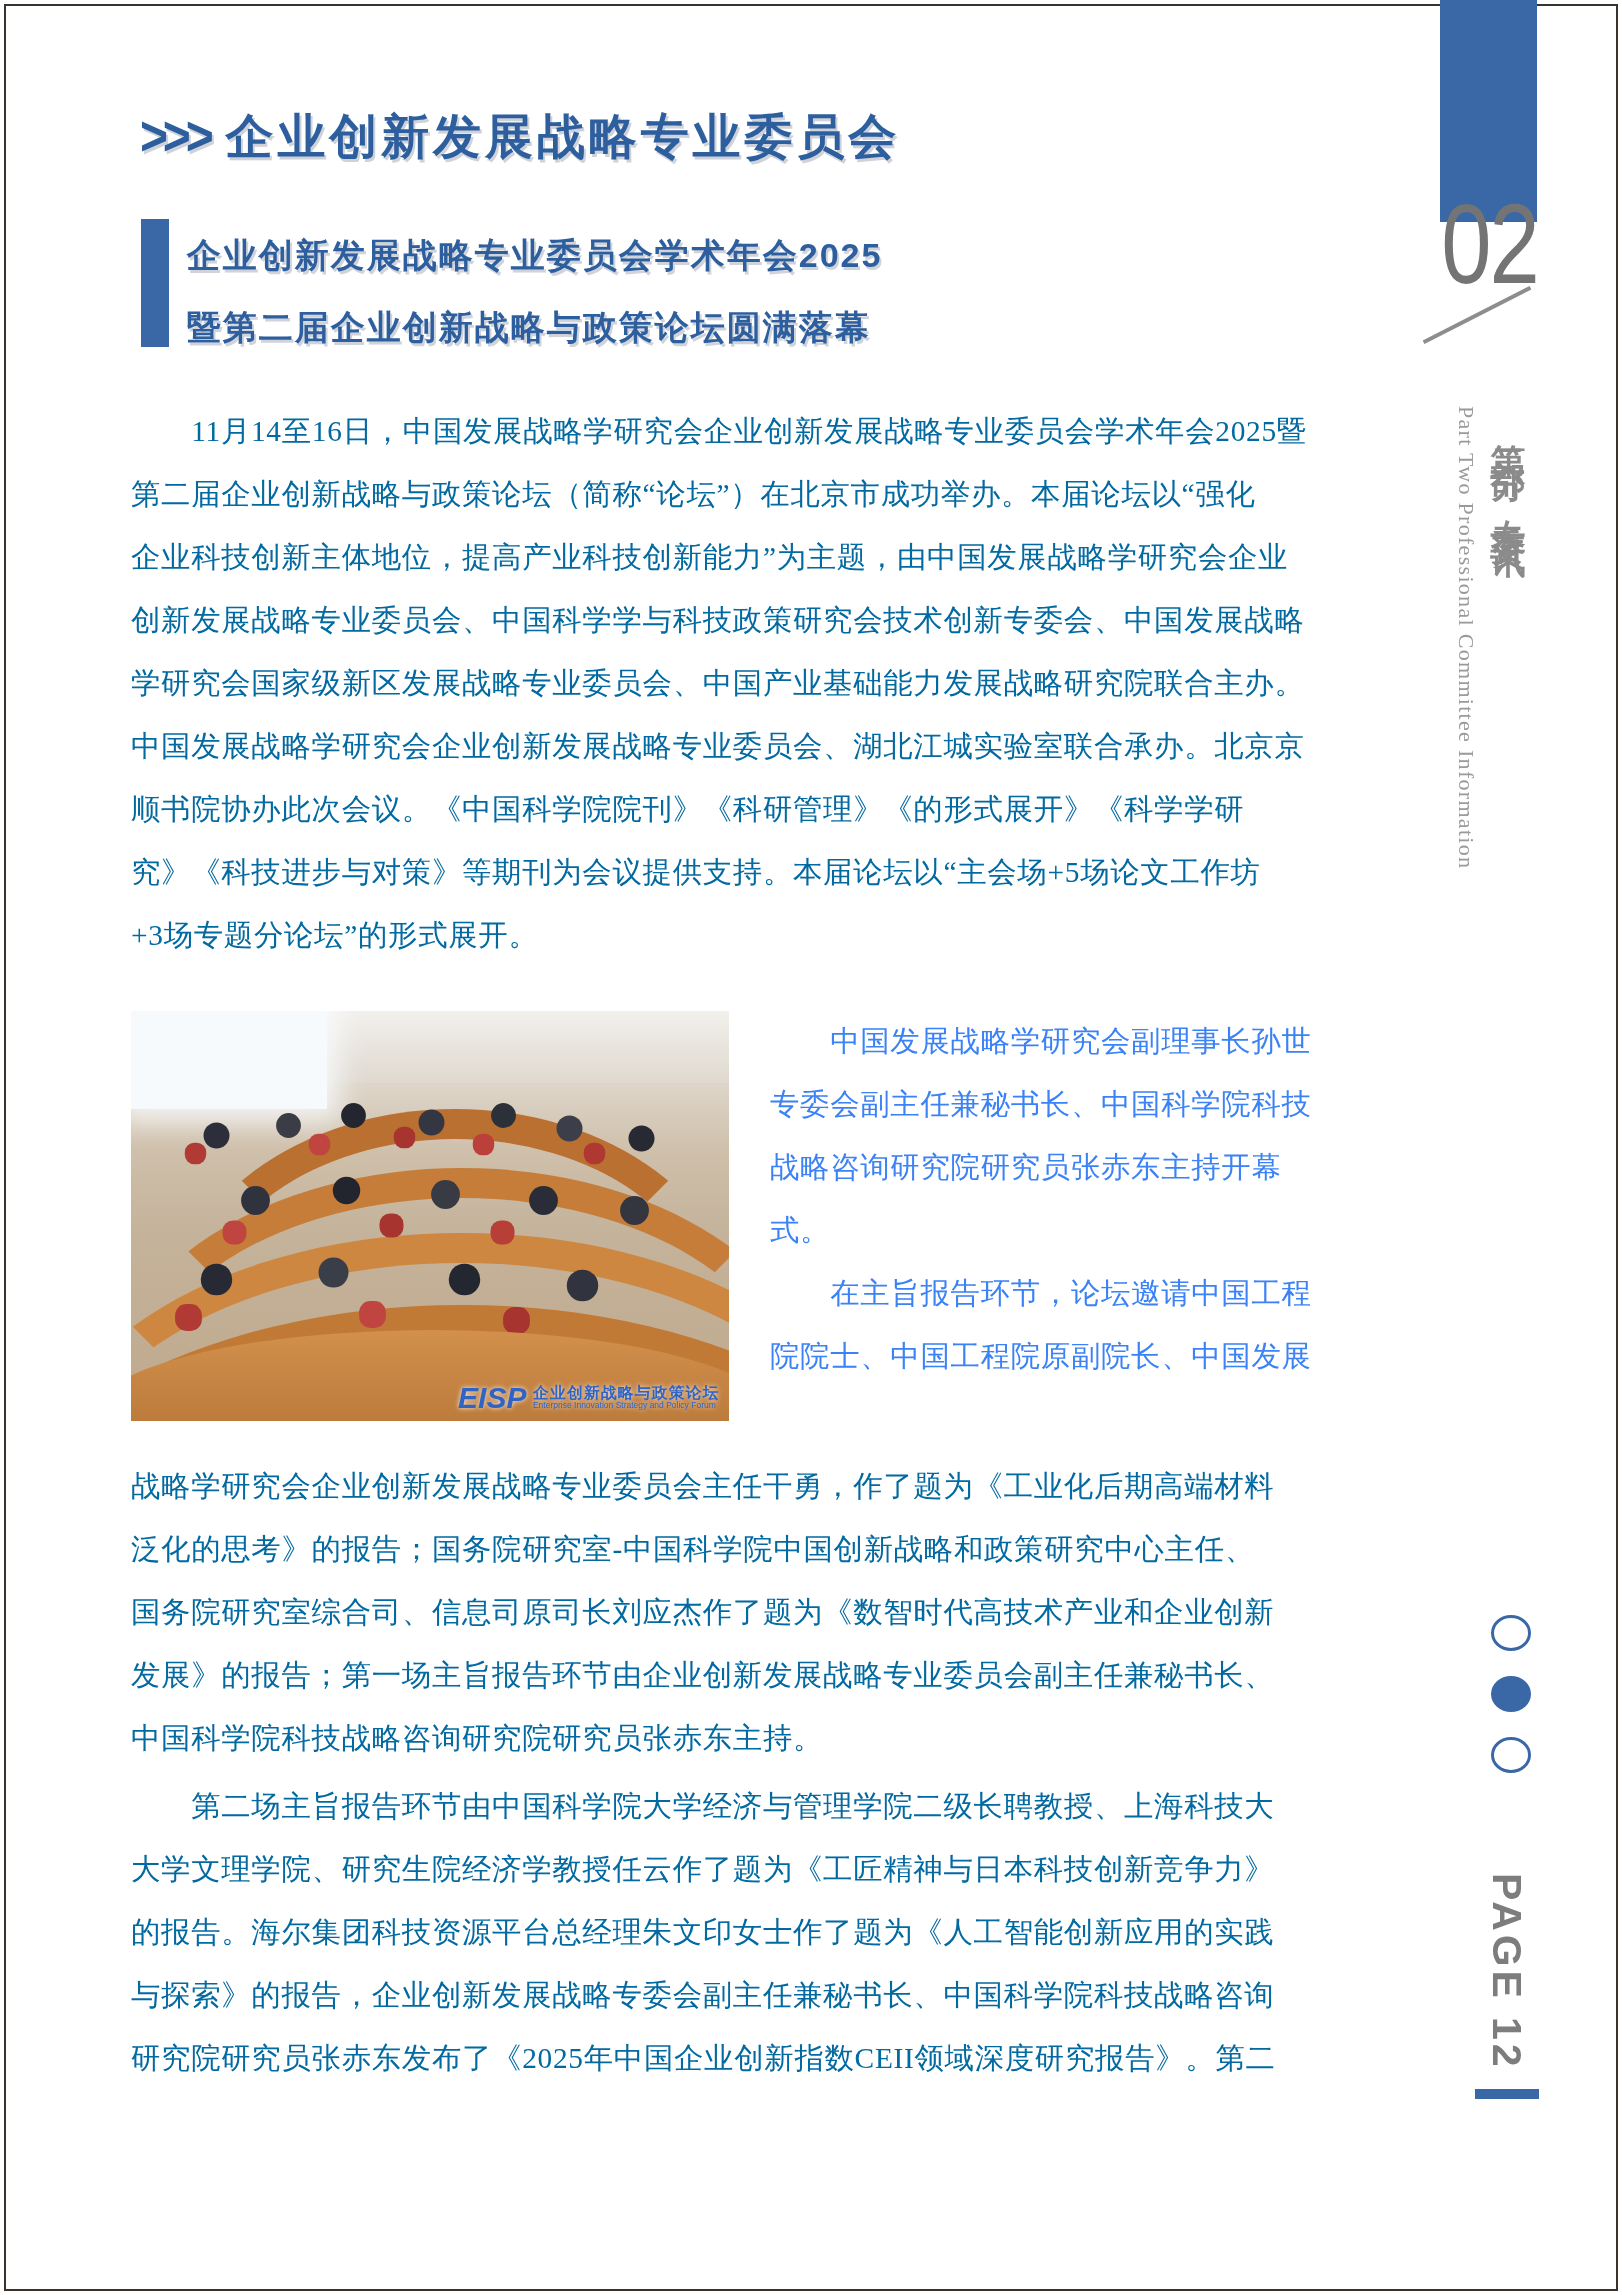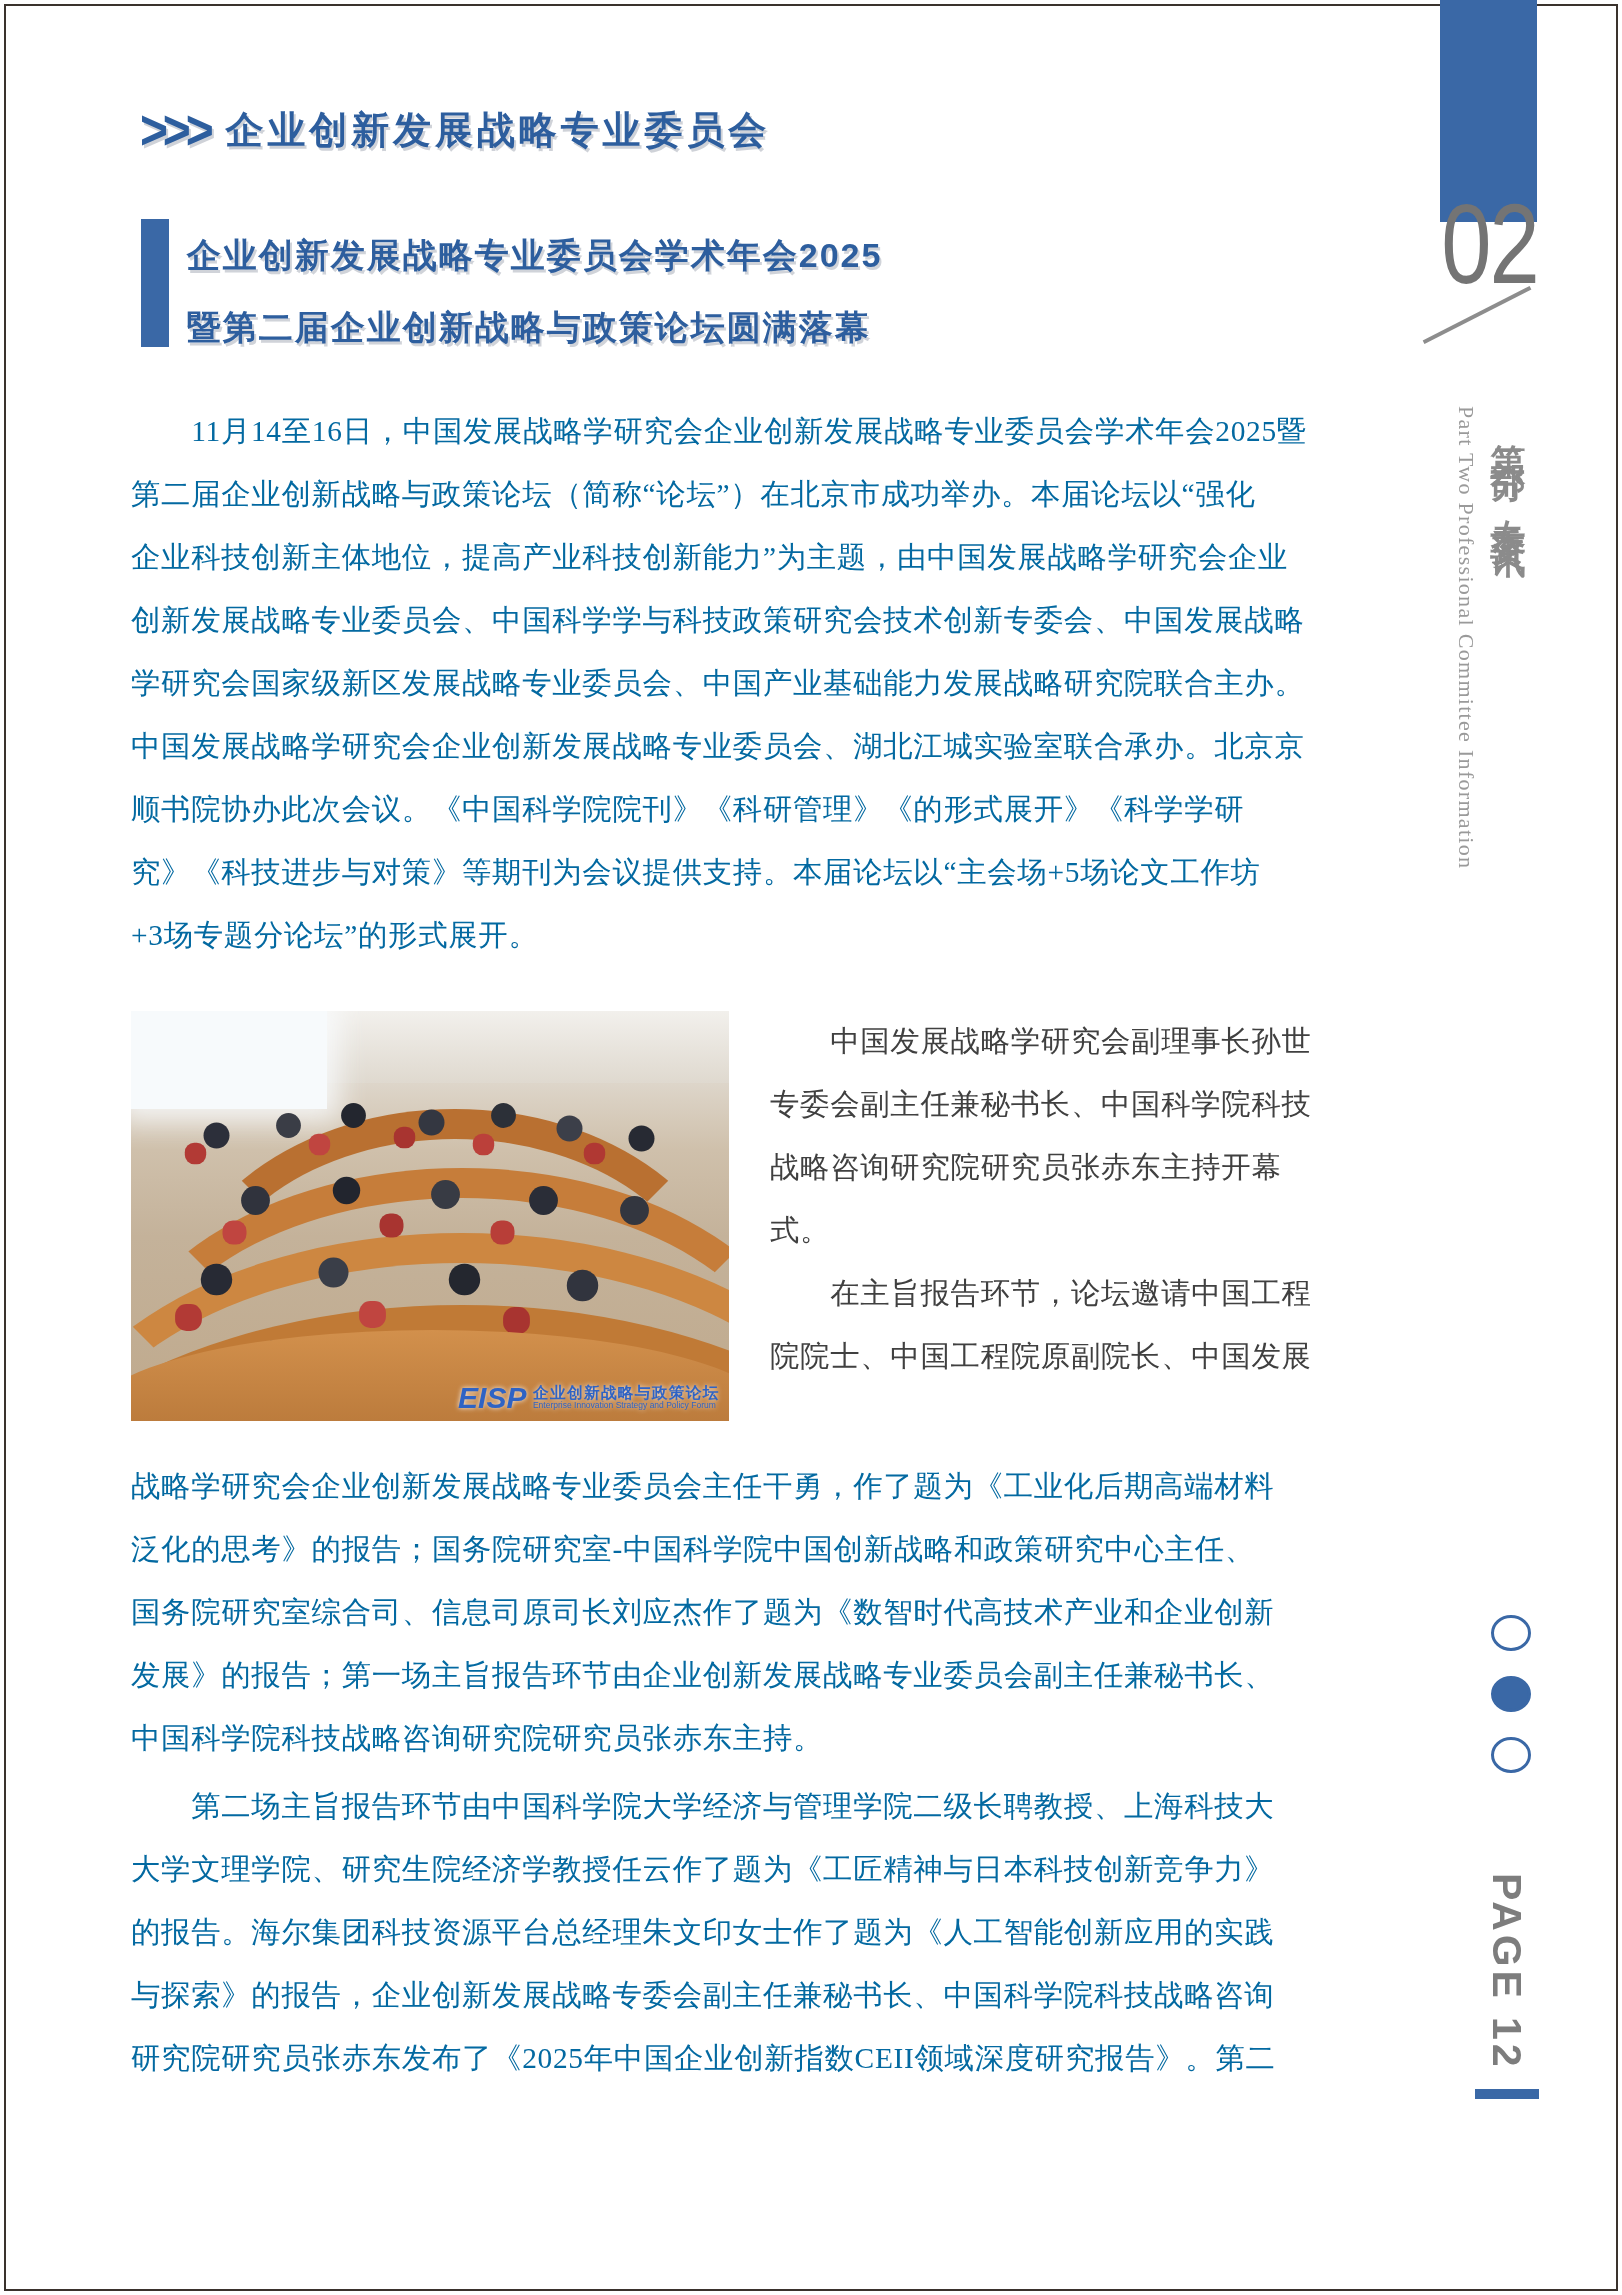--- a/index.html
+++ b/index.html
@@ -5,37 +5,37 @@
   html,body{margin:0;padding:0;background:#ffffff;}
   .page{position:relative;width:1623px;height:2295px;background:#ffffff;overflow:hidden;
         font-family:"Liberation Serif",serif;color:#2a2220;}
   .frame{position:absolute;left:3.9px;top:3.9px;right:5.2px;bottom:3.9px;border:2px solid #3a322d;pointer-events:none;}
 
   
   .runhead{position:absolute;left:140px;top:105px;display:flex;align-items:center;
            font-family:"Liberation Sans",sans-serif;font-weight:bold;color:#2d5e9e;}
   .chev{font-size:48px;letter-spacing:-5.2px;margin-right:17px;line-height:1;
         text-shadow:2px 2.6px 0 rgba(175,180,190,.6);transform:scaleY(1.15);}
-  .runhead-title{font-size:38px;letter-spacing:3.9px;text-shadow:2px 2.6px 0 rgba(175,180,190,.6);}
+  .runhead-title{font-size:48px;letter-spacing:3.9px;text-shadow:2px 2.6px 0 rgba(175,180,190,.6);}
 
   
   .title-block{position:absolute;left:141px;top:219px;display:flex;}
   .title-bar{width:27.5px;height:128px;background:#3a68a6;margin-right:18.3px;}
   .title-lines{font-family:"Liberation Sans",sans-serif;font-weight:bold;color:#2d5e9e;
                font-size:34px;line-height:72px;letter-spacing:2px;
                text-shadow:2px 3.3px 0 rgba(170,175,185,.55);white-space:nowrap;}
 
   
   .para{position:absolute;font-size:29.4px;line-height:63px;letter-spacing:0.7px;
         color:#0369a1;white-space:nowrap;}
   .p1{left:131px;top:400px;width:1233px;}
   .pbelow{left:131px;top:1455px;width:1233px;}
   .p2{left:131px;top:1775px;width:1233px;}
   .beside{left:770px;top:1010px;width:593px;position:absolute;font-size:29.4px;line-height:63px;
-          letter-spacing:0.7px;color:#404040;white-space:nowrap;}
+          letter-spacing:0.7px;color:#3b82f6;white-space:nowrap;}
 
   
   .photo{position:absolute;left:131px;top:1011px;width:598px;height:410px;overflow:hidden;
          background:linear-gradient(#ece9e4 0%,#ddd5c9 18%,#cfc0ab 34%,#c4b29a 55%,#bfa98c 100%);}
   .ph-ceiling{position:absolute;left:0;top:0;width:100%;height:72px;
          background:linear-gradient(#f2f0ec,#dfd9cf);}
   .ph-screen{position:absolute;left:0;top:0;width:196px;height:98px;background:#f7fafc;
          box-shadow:0 0 26px 13px rgba(250,252,255,.8);}
   .arc{position:absolute;border:30px solid transparent;border-radius:50%;}
   .a1{left:39px;top:98px;width:510px;height:366px;border-top-color:#b97031;}

